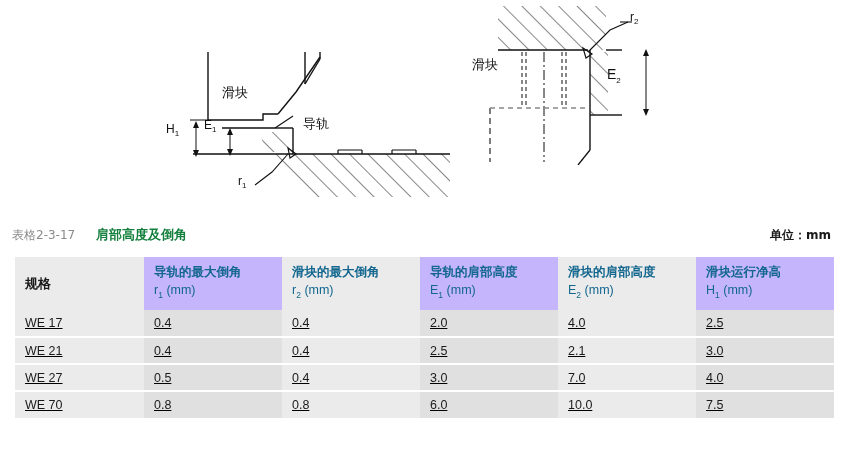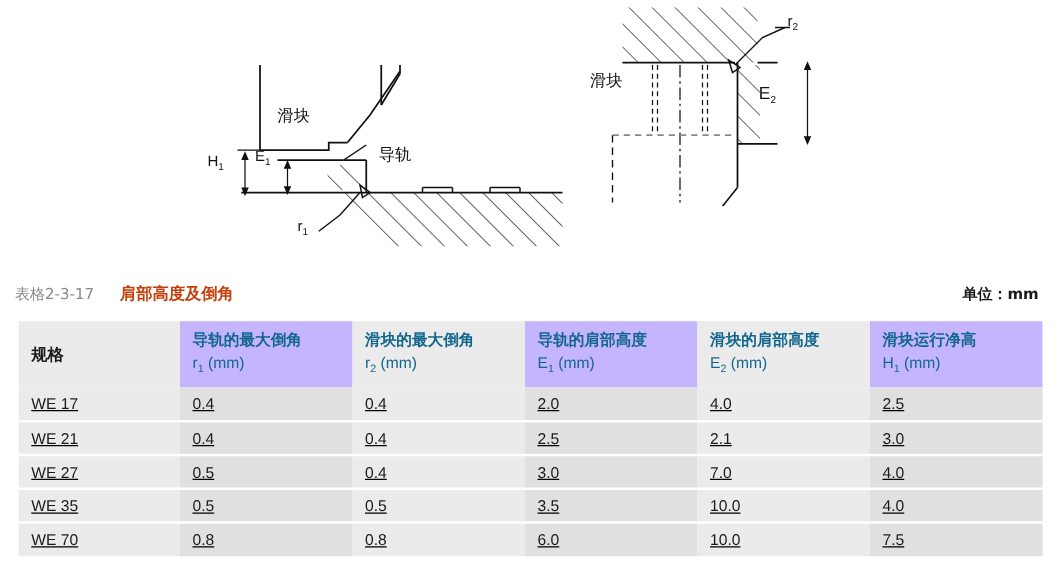--- a/index.html
+++ b/index.html
@@ -48,21 +48,21 @@
     left: 12px; top: 224px;
     width: 819px; height: 22px;
   }
   #caption-num {
     position: absolute; left: 0; top: 3px;
     font-size: 12px; color: #8a8a8a;
     font-family: "DejaVu Sans", sans-serif;
   }
   #caption-title {
     position: absolute; left: 84px; top: 2px;
-    font-size: 13px; color: #c2410c; font-weight: bold;
+    font-size: 13px; color: #15803d; font-weight: bold;
     font-family: "DejaVu Sans", sans-serif;
   }
   #caption-unit {
     position: absolute; right: 0; top: 3px;
     font-size: 12px; color: #1a1a1a; font-weight: bold;
     font-family: "DejaVu Sans", sans-serif;
   }
   #caption-unit .unit-val { font-weight: bold; }
 
   
@@ -292,28 +292,20 @@
         </tr>
         <tr>
           <td>WE 27</td>
           <td class="alt">0.5</td>
           <td>0.4</td>
           <td class="alt">3.0</td>
           <td>7.0</td>
           <td class="alt">4.0</td>
         </tr>
         <tr>
-          <td>WE 35</td>
-          <td class="alt">0.5</td>
-          <td>0.5</td>
-          <td class="alt">3.5</td>
-          <td>10.0</td>
-          <td class="alt">4.0</td>
-        </tr>
-        <tr>
           <td>WE 70</td>
           <td class="alt">0.8</td>
           <td>0.8</td>
           <td class="alt">6.0</td>
           <td>10.0</td>
           <td class="alt">7.5</td>
         </tr>
       </tbody>
     </table>
   </div>

